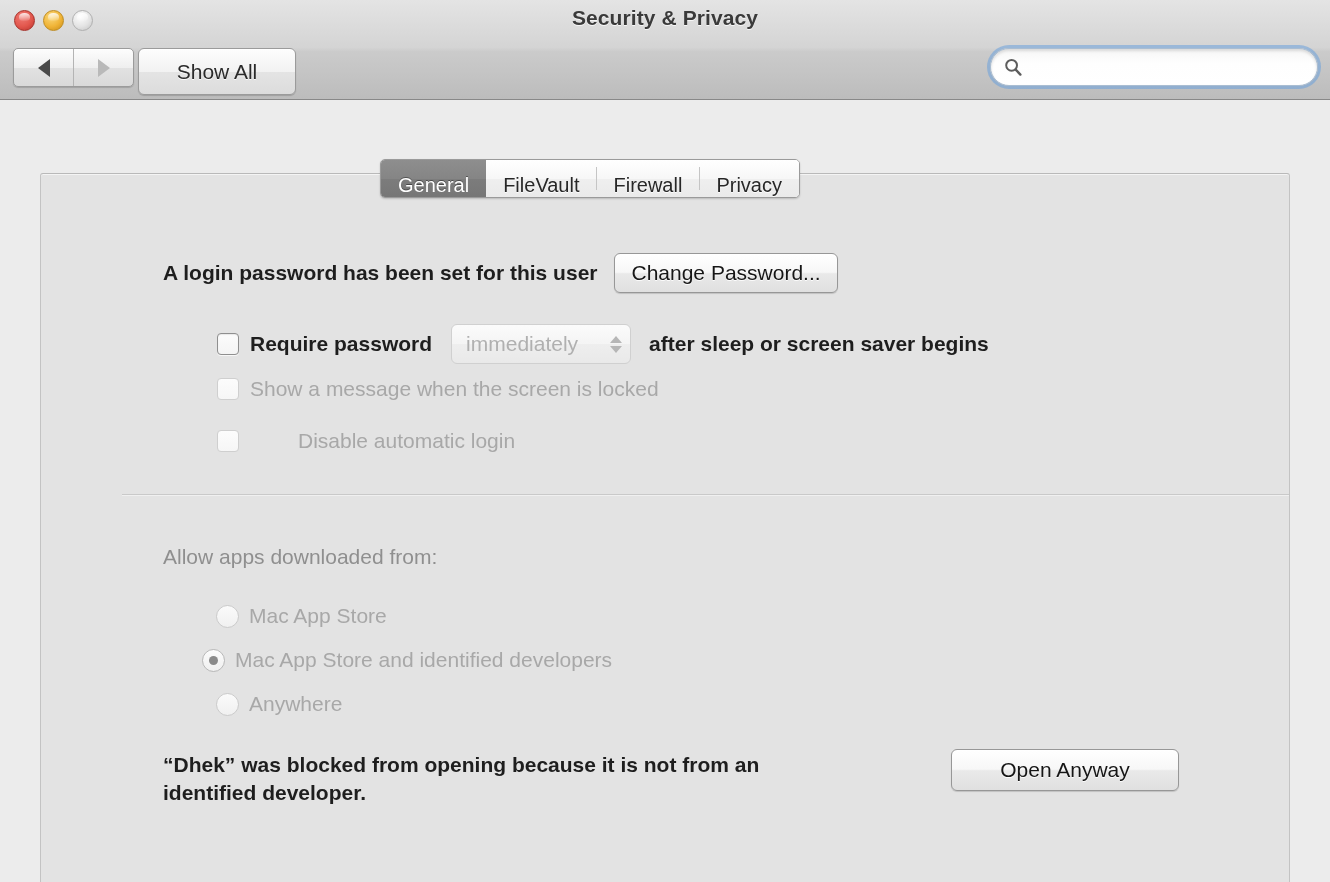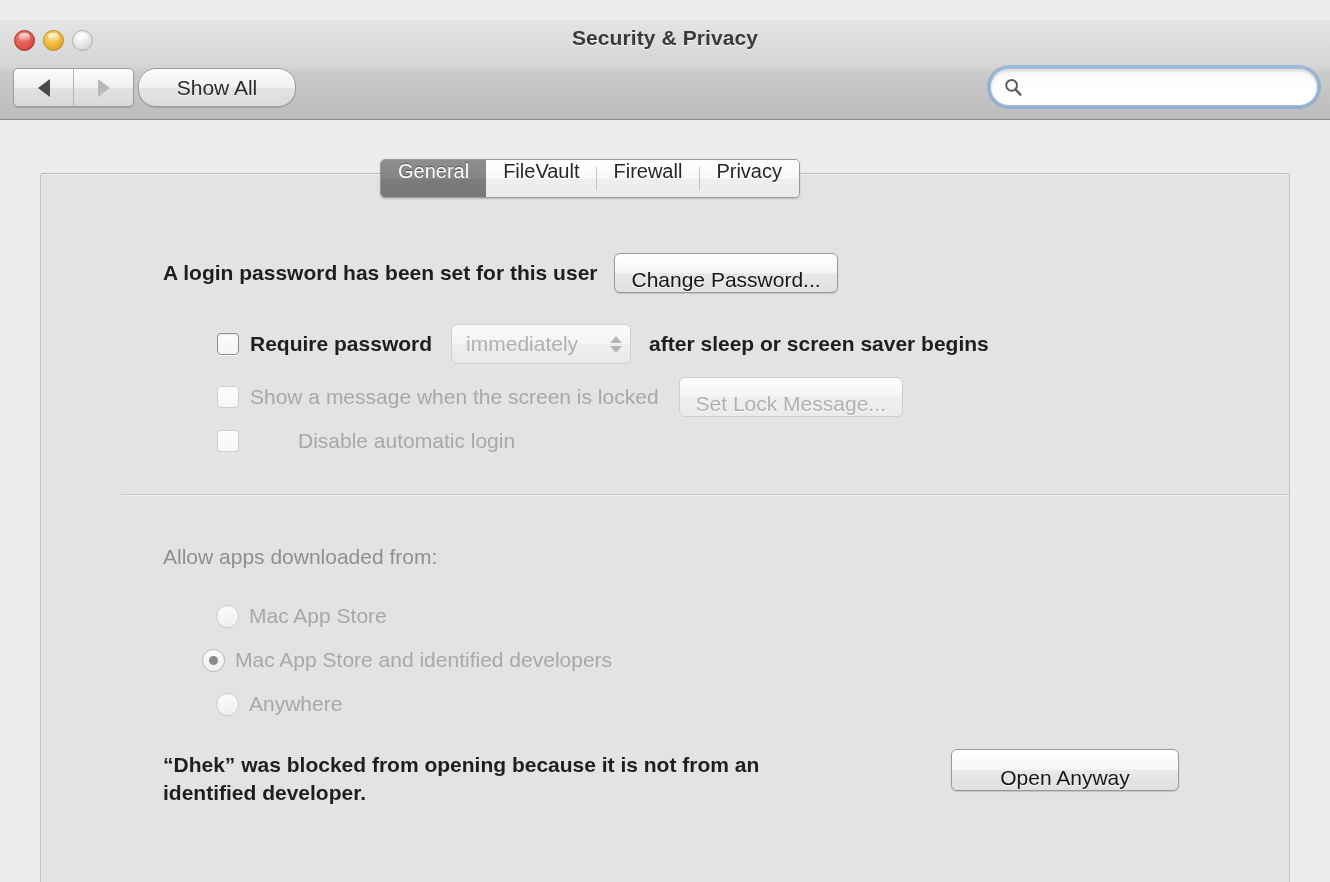--- a/index.html
+++ b/index.html
@@ -15,21 +15,20 @@
   }
 
   
   .titlebar {
     position: absolute;
     left: 0; top: 0;
     width: 1330px;
     height: 100px;
     background: linear-gradient(to bottom, #e4e4e4 0%, #d4d4d4 48%, #cbcbcb 52%, #bcbcbc 100%);
     border-bottom: 1px solid #888;
-    margin-top: 20px;
   }
 
   .traffic-lights {
     position: absolute;
     left: 14px; top: 10px;
     display: flex;
     gap: 8px;
   }
   .tl {
     width: 21px; height: 21px;
@@ -92,22 +91,22 @@
     width: 0; height: 0;
     border-top: 9px solid transparent;
     border-bottom: 9px solid transparent;
   }
   .tri-left  { border-right: 12px solid #4a4a4a; }
   .tri-right { border-left: 12px solid #b9b9b9; }
 
   .showall-btn {
     position: absolute;
     left: 138px; top: 48px;
-    width: 158px; height: 39px;
-    border-radius: 18px;
+    width: 158px; height: 47px;
+    border-radius: 6px;
     border: 1px solid #9b9b9b;
     background: linear-gradient(to bottom, #fdfdfd 0%, #f2f2f2 50%, #e4e4e4 51%, #dcdcdc 100%);
     box-shadow: 0 1px 1px rgba(0,0,0,.16), inset 0 1px 0 rgba(255,255,255,.9);
     display: flex;
     align-items: center;
     justify-content: center;
     font-size: 21px;
     color: #2b2b2b;
     text-shadow: 0 1px 0 rgba(255,255,255,.8);
   }
@@ -152,21 +151,21 @@
     height: 39px;
     display: flex;
     border: 1px solid #9a9a9a;
     border-radius: 5px;
     overflow: hidden;
     box-shadow: 0 1px 2px rgba(0,0,0,.18), inset 0 1px 0 rgba(255,255,255,.8);
     background: #fff;
   }
   .tab {
     display: flex;
-    align-items: flex-start;
+    align-items: flex-end;
     justify-content: center;
     padding: 0 17px;
     font-size: 20px;
     color: #272727;
     background: linear-gradient(to bottom, #ffffff 0%, #f7f7f7 50%, #efefef 51%, #eaeaea 100%);
     text-shadow: 0 1px 0 rgba(255,255,255,.85);
     position: relative;
   }
   .tab + .tab::before {
     content: "";
@@ -198,21 +197,21 @@
 
   
   .pbtn {
     height: 40px;
     padding: 0 16px;
     border-radius: 6px;
     border: 1px solid #979797;
     background: linear-gradient(to bottom, #ffffff 0%, #f7f7f7 48%, #e9e9e9 52%, #e0e0e0 100%);
     box-shadow: 0 1px 1px rgba(0,0,0,.15), inset 0 1px 0 rgba(255,255,255,.95);
     display: flex;
-    align-items: flex-end;
+    align-items: center;
     justify-content: center;
     font-size: 21px;
     color: #161616;
     text-shadow: 0 1px 0 rgba(255,255,255,.85);
     white-space: nowrap;
   }
   .pbtn.disabled {
     color: #b0b0b0;
     border-color: #cdcdcd;
     background: linear-gradient(to bottom, #fdfdfd 0%, #f4f4f4 50%, #efefef 51%, #ebebeb 100%);
@@ -355,23 +354,20 @@
           <span class="up"></span>
             <span class="down"></span>
         </span>
       </div>
       <span class="lbl" style="margin-left:18px;">after sleep or screen saver begins</span>
     </div>
 
     <div class="row" style="left:176px; top:203px;">
       <div class="cbox disabled"></div>
       <span class="lbl disabled">Show a message when the screen is locked</span>
-      <div class="pbtn disabled" style="margin-left:20px;">
-        <span>Set Lock Message...</span>
-      </div>
     </div>
 
     <div class="row" style="left:176px; top:255px;gap:48px;">
       <div class="cbox disabled"></div>
       <span class="lbl disabled">Disable automatic login</span>
     </div>
 
     <div class="separator"></div>
 
     <div class="row" style="left:122px; top:371px;">

